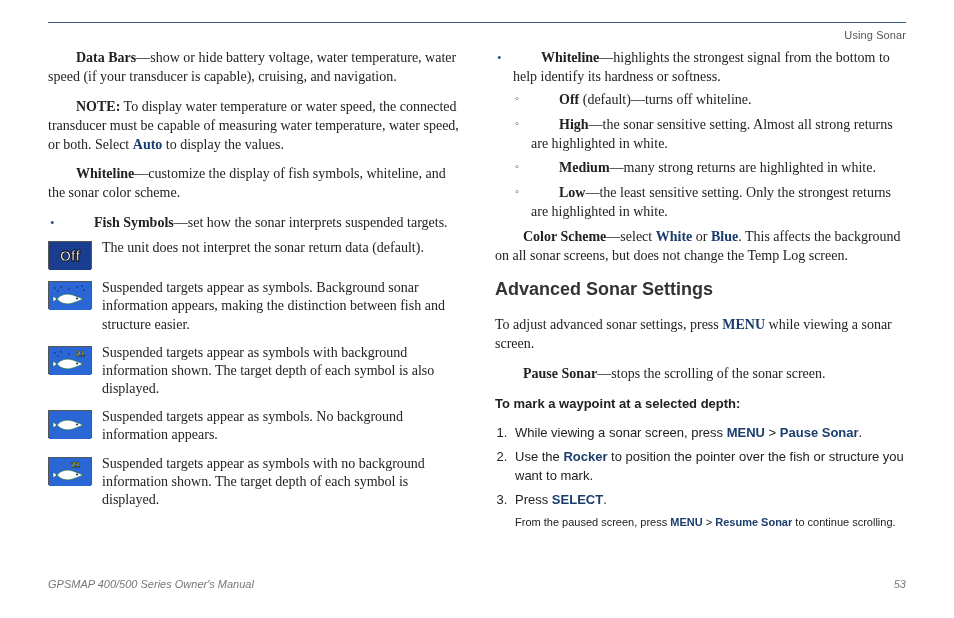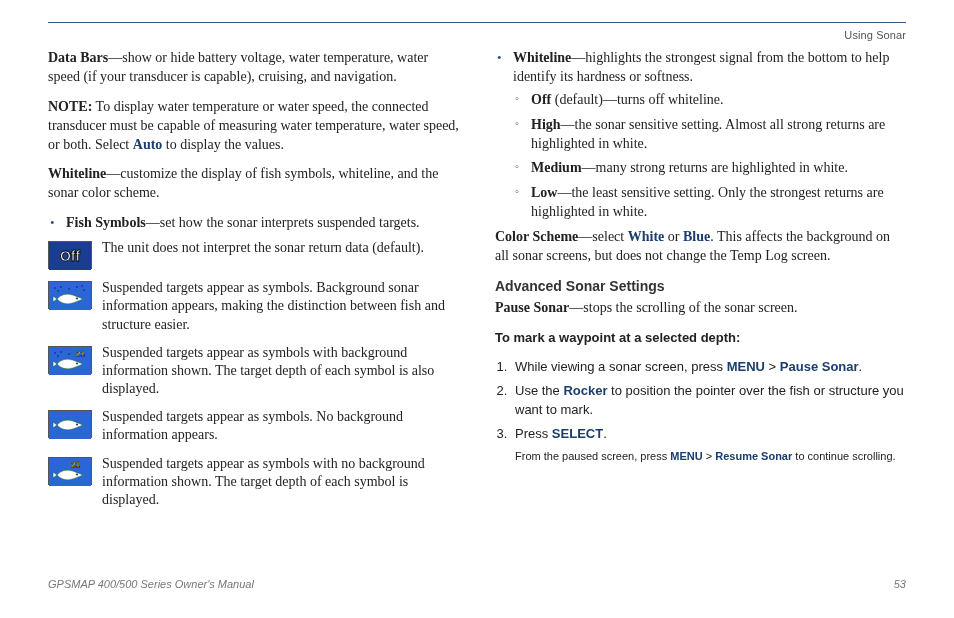--- a/index.html
+++ b/index.html
@@ -3,33 +3,33 @@
 <meta charset="utf-8">
 <style>
   * { box-sizing: border-box; margin: 0; padding: 0; }
   html, body { width: 954px; height: 618px; background: #fff; font-family: "Times New Roman", Times, serif; color: #222; }
   .page { width: 954px; height: 608px; padding: 22px 48px 18px 48px; position: relative; }
   .topline { border-top: 1px solid #3a5a8a; height: 1px; margin-bottom: 6px; }
   .running-head { text-align: right; font-size: 11px; color: #555; font-family: Arial, Helvetica, sans-serif; margin-bottom: 8px; letter-spacing: 0.1px; }
   .columns { display: flex; gap: 36px; height: 500px; }
   .col { flex: 1 1 0; font-size: 14px; line-height: 1.35; }
   .para { margin-bottom: 11px; }
-  .bold { font-weight: bold; }
+  .bold { font-weight: bold; margin-left: 28px; }
   .bluebold { font-weight: bold; color: #1a3d6d; }
   .bullets { list-style: none; }
   .bullets > li { position: relative; padding-left: 18px; margin-bottom: 6px; }
   .bullets > li::before { content: "•"; position: absolute; left: 2px; top: 0; color: #2a4d7f; font-size: 13px; }
   .sub-bullets { list-style: none; margin-top: 4px; }
   .sub-bullets > li { position: relative; padding-left: 18px; margin-bottom: 6px; }
   .sub-bullets > li::before { content: "◦"; position: absolute; left: 2px; top: 0; color: #444; font-size: 11px; }
   .fish-rows { margin-top: 4px; }
   .fish-row { display: flex; gap: 10px; margin-bottom: 10px; align-items: flex-start; }
   .fish-icon { flex: 0 0 42px; height: 28px; border: 1px solid #555; margin-top: 2px; }
   .fish-text { flex: 1 1 auto; font-size: 14px; line-height: 1.3; }
-  .h2 { font-family: Arial, Helvetica, sans-serif; font-weight: bold; font-size: 14px; color: #333; margin-top: 10px; margin-bottom: 3px; }
+  .h2 { font-family: Arial, Helvetica, sans-serif; font-weight: bold; font-size: 18px; color: #333; margin-top: 10px; margin-bottom: 15px; }
   .subhead { font-family: Arial, Helvetica, sans-serif; font-weight: bold; font-size: 13px; margin-top: 10px; margin-bottom: 12px; color: #222; }
   ol.steps { margin-left: 16px; font-family: Arial, Helvetica, sans-serif; font-size: 13px; line-height: 1.45; }
   ol.steps li { margin-bottom: 5px; padding-left: 4px; }
   ol.steps li span.inner { font-family: Arial, Helvetica, sans-serif; }
   .step-extra { margin-left: 20px; font-family: Arial, Helvetica, sans-serif; font-size: 11px; line-height: 1.45; margin-top: 2px; }
   .footer { position: absolute; bottom: 18px; left: 48px; right: 48px; display: flex; justify-content: space-between; font-style: italic; color: #777; font-family: Arial, Helvetica, sans-serif; font-size: 11px; }
   .pagenum { font-style: italic; }
 </style>
 </head>
 <body>
@@ -161,20 +161,23 @@
             <li><span class="bold">Low</span><span>—the least sensitive setting. Only the strongest returns are highlighted in white.</span></li>
           </ul>
         </li>
       </ul>
 
       <p class="para">
         <span class="bold">Color Scheme</span><span>—select </span><span class="bluebold">White</span><span> or </span><span class="bluebold">Blue</span><span>. This affects the background on all sonar screens, but does not change the Temp Log screen.</span>
       </p>
 
       <div class="h2">Advanced Sonar Settings</div>
+      <p class="para">
+        <span>To adjust advanced sonar settings, press </span><span class="bluebold">MENU</span><span> while viewing a sonar screen.</span>
+      </p>
 
       <p class="para">
         <span class="bold">Pause Sonar</span><span>—stops the scrolling of the sonar screen.</span>
       </p>
 
       <div class="subhead">To mark a waypoint at a selected depth:</div>
       <ol class="steps">
         <li><span class="inner"><span>While viewing a sonar screen, press </span><span class="bluebold">MENU</span><span> &gt; </span><span class="bluebold">Pause Sonar</span><span>.</span></span></li>
         <li><span class="inner"><span>Use the </span><span class="bluebold">Rocker</span><span> to position the pointer over the fish or structure you want to mark.</span></span></li>
         <li><span class="inner"><span>Press </span><span class="bluebold">SELECT</span><span>.</span></span></li>

